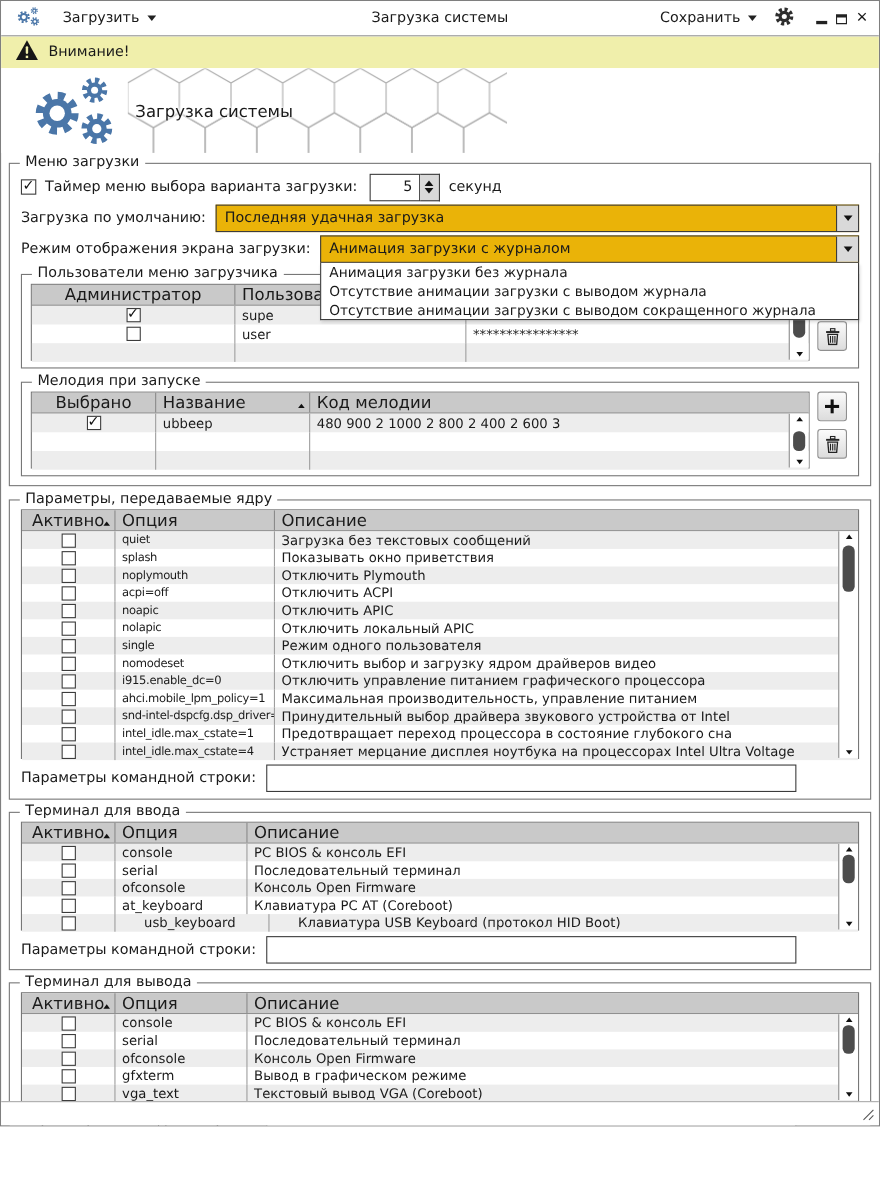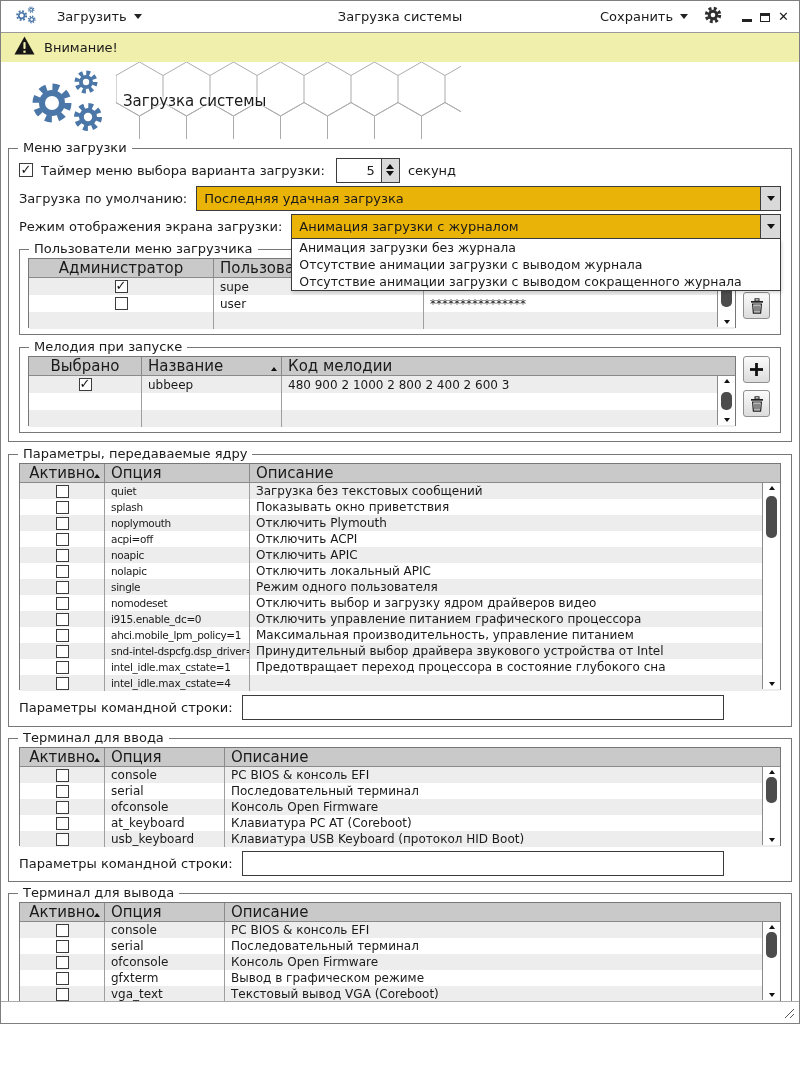--- a/index.html
+++ b/index.html
@@ -436,20 +436,21 @@
                 <span class="cb"></span>
               </div>
               <div class="td optcell" style="width: 145px;">intel_idle.max_cstate=1</div>
               <div class="td last">Предотвращает переход процессора в состояние глубокого сна</div>
             </div>
             <div class="tr" style="height: 16px;">
               <div class="td center" style="width: 85px;">
                 <span class="cb"></span>
               </div>
               <div class="td optcell" style="width: 145px;">intel_idle.max_cstate=4</div>
+              <div class="td last">Устраняет мерцание дисплея ноутбука на процессорах Intel Ultra Voltage</div>
             </div>
           </div>
         <div class="vsb">
           <i class="tri up sm"></i>
           <div class="vsb-track">
               <div class="vsb-thumb" style="top:3%;height:22%;"></div>
             </div>
           <i class="tri down sm"></i>
         </div>
       </div>
@@ -492,21 +493,21 @@
               <div class="td" style="width: 120px;">ofconsole</div>
               <div class="td last">Консоль Open Firmware</div>
             </div>
             <div class="tr" style="height: 16px;">
               <div class="td center" style="width: 85px;">
                 <span class="cb"></span>
               </div>
               <div class="td" style="width: 120px;">at_keyboard</div>
               <div class="td last">Клавиатура PC AT (Coreboot)</div>
             </div>
-            <div class="tr" style="height: 16px;">
+            <div class="tr" style="height: 16px; gap: 20px;">
               <div class="td center" style="width: 85px;">
                 <span class="cb"></span>
               </div>
               <div class="td" style="width: 120px;">usb_keyboard</div>
               <div class="td last">Клавиатура USB Keyboard (протокол HID Boot)</div>
             </div>
           </div>
         <div class="vsb">
           <i class="tri up sm"></i>
           <div class="vsb-track">

